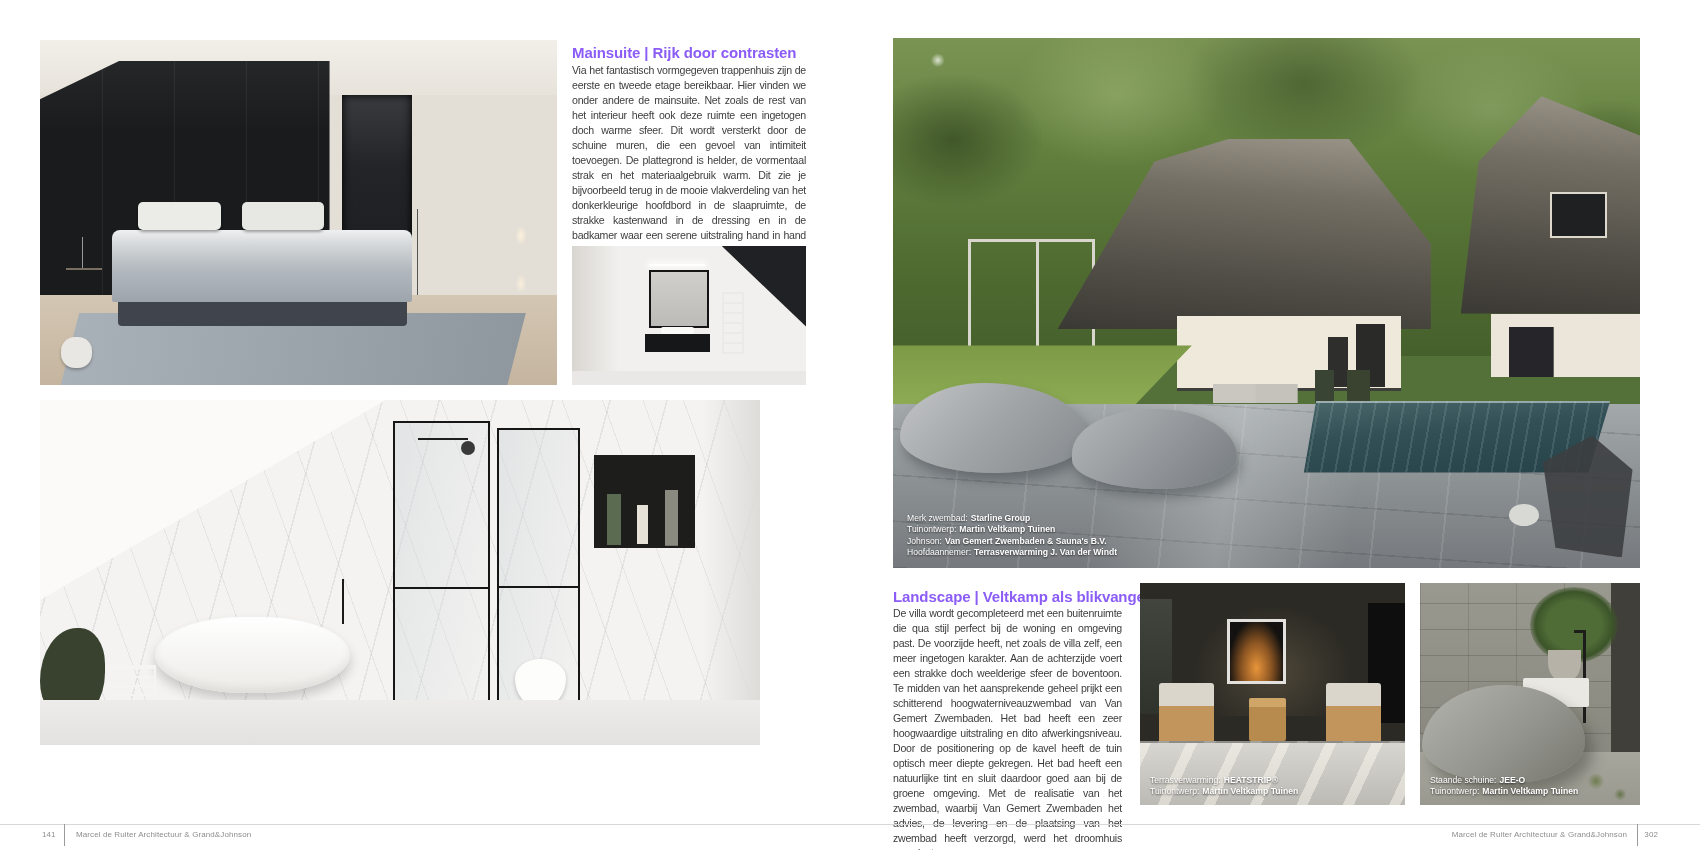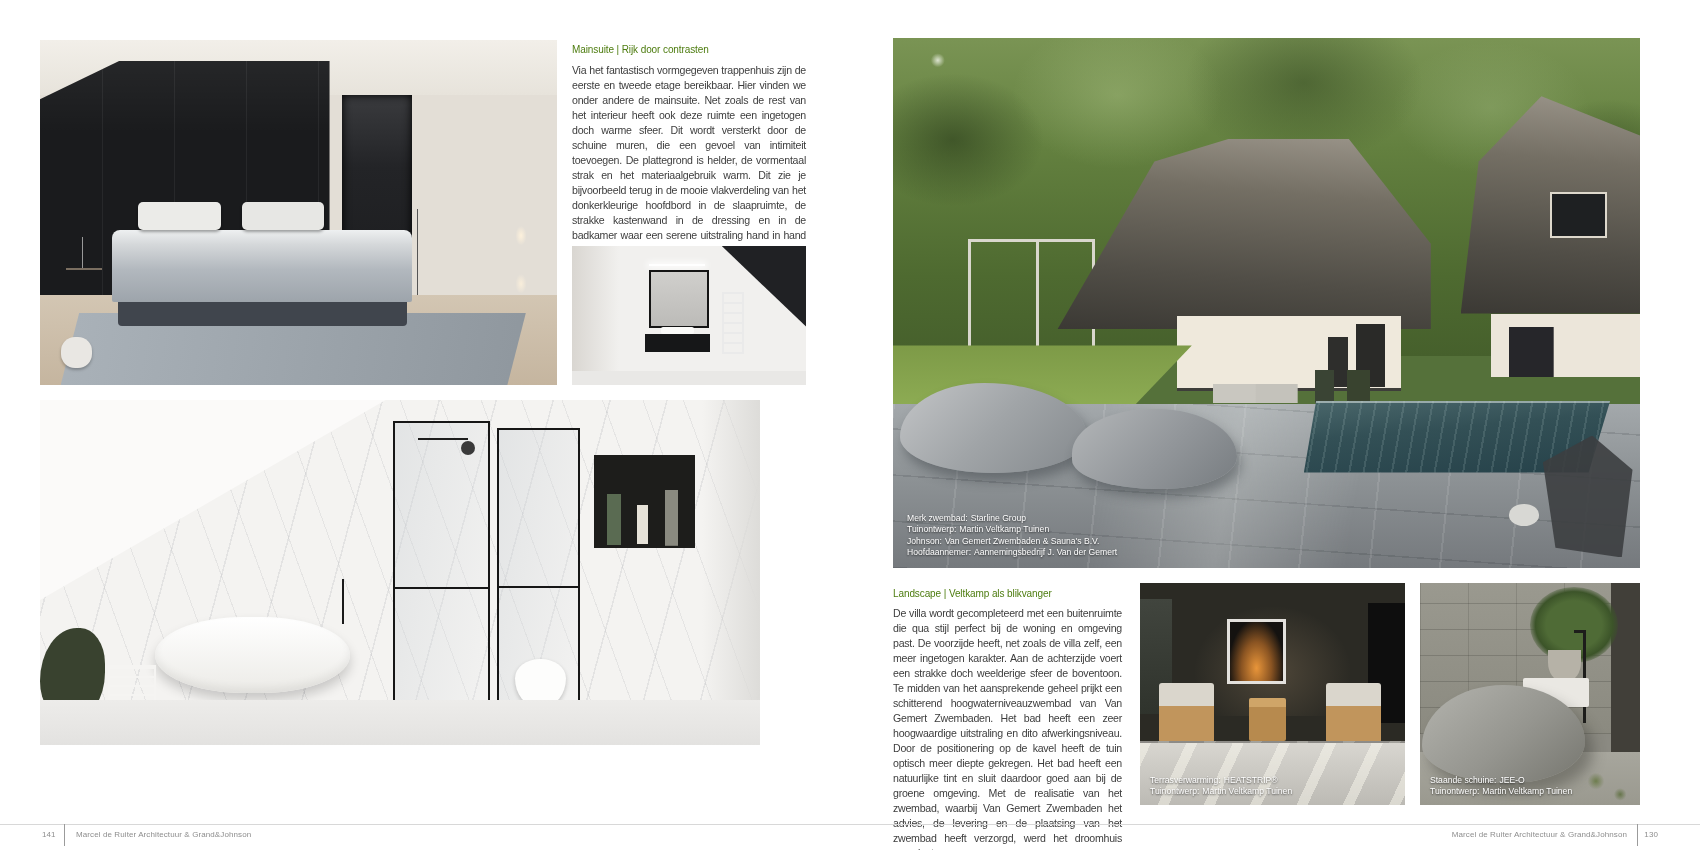--- a/index.html
+++ b/index.html
@@ -5,36 +5,36 @@
   html,body{margin:0;padding:0;}
   body{
     width:1700px;height:850px;position:relative;background:#ffffff;
     font-family:"Liberation Sans","DejaVu Sans",sans-serif;overflow:hidden;
   }
   .photo{position:absolute;overflow:hidden;background:#ddd;}
   .art{position:absolute;}
 
   
   .col-heading{
-    position:absolute;font-size:10px;font-weight:normal;color:#4d7c0f;
+    position:absolute;font-size:15px;font-weight:bold;color:#8b5cf6;
     letter-spacing:-0.1px;white-space:nowrap;
   }
   .col-body{
     position:absolute;font-size:10.6px;line-height:15px;color:#3d3d3d;
     text-align:justify;letter-spacing:-0.25px;
   }
 
   
   .caption{
     position:absolute;left:14px;bottom:9px;color:#ffffff;
     font-size:8.6px;line-height:11.6px;text-shadow:0 1px 2px rgba(0,0,0,0.65);
     white-space:nowrap;
   }
   .caption .cap-label{font-weight:normal;margin-right:3px;text-align:center;}
-  .caption .cap-value{font-weight:normal;}
+  .caption .cap-value{font-weight:bold;}
 
   
   .footer-rule{position:absolute;left:0;top:824px;width:1700px;height:1px;background:#d8d8d8;}
   .footer-text{position:absolute;top:830px;font-size:8px;color:#8e8e8e;letter-spacing:0.1px;white-space:nowrap;}
   .footer-div{position:absolute;top:824px;width:1px;height:22px;background:#9b9b9b;}
 
   
   .glass{border:2px solid #161616;background:linear-gradient(100deg,rgba(205,210,214,0.45),rgba(238,240,242,0.2));}
   .glass::after{content:"";position:absolute;left:0;right:0;top:54%;height:2px;background:#161616;}
 
@@ -137,21 +137,21 @@
               background:linear-gradient(135deg,#c3c5c7 0%,#a0a4a7 50%,#84898d 100%);box-shadow:4px 8px 12px rgba(30,35,40,0.35);"></div>
   <div class="art" style="left:24%;top:70%;width:22%;height:15%;border-radius:50% 50% 46% 54%/58% 62% 42% 38%;
               background:linear-gradient(135deg,#b4b7b9 0%,#92969a 55%,#777c80 100%);box-shadow:4px 8px 12px rgba(30,35,40,0.35);"></div>
   <div class="art" style="left:87%;top:75%;width:12%;height:23%;background:#3c3e40;clip-path:polygon(0 22%,55% 0,100% 28%,88% 100%,14% 92%);opacity:0.9;"></div>
   <div class="art" style="left:82.5%;top:88%;width:4%;height:4%;border-radius:50%;background:#d8d8d4;"></div>
 
   <div class="caption">
     <div><span class="cap-label">Merk zwembad:</span><span class="cap-value">Starline Group</span></div>
     <div><span class="cap-label">Tuinontwerp:</span><span class="cap-value">Martin Veltkamp Tuinen</span></div>
     <div><span class="cap-label">Johnson:</span><span class="cap-value">Van Gemert Zwembaden &amp; Sauna's B.V.</span></div>
-    <div><span class="cap-label">Hoofdaannemer:</span><span class="cap-value">Aannemingsbedrijf J. Van der Gemert</span></div>
+    <div><span class="cap-label">Hoofdaannemer:</span><span class="cap-value">Terrasverwarming J. Van der Windt</span></div>
   </div>
 </div>
 
 <div class="col-heading" style="left:893px;top:588px;">Landscape | Veltkamp als blikvanger</div>
 <div class="col-body" style="left:893px;top:606px;width:229px;height:205px;">De villa wordt gecompleteerd met een buitenruimte die qua stijl perfect bij de woning en omgeving past. De voorzijde heeft, net zoals de villa zelf, een meer ingetogen karakter. Aan de achterzijde voert een strakke doch weelderige sfeer de boventoon. Te midden van het aansprekende geheel prijkt een schitterend hoogwaterniveauzwembad van Van Gemert Zwembaden. Het bad heeft een zeer hoogwaardige uitstraling en dito afwerkingsniveau. Door de positionering op de kavel heeft de tuin optisch meer diepte gekregen. Het bad heeft een natuurlijke tint en sluit daardoor goed aan bij de groene omgeving. Met de realisatie van het zwembad, waarbij Van Gemert Zwembaden het advies, de levering en de plaatsing van het zwembad heeft verzorgd, werd het droomhuis compleet.</div>
 
 <div class="photo" style="left:1140px;top:583px;width:265px;height:222px;background:#2b2a24;">
   <div class="art" style="left:20%;top:10%;width:60%;height:50%;background:radial-gradient(ellipse at 50% 60%,rgba(240,200,150,0.18),transparent 70%);"></div>
   <div class="art" style="left:0;top:7%;width:12%;height:52%;background:linear-gradient(180deg,#41453e,#2f332c);"></div>
   <div class="art" style="left:33%;top:16%;width:20%;height:27%;border:3px solid #e3e1dd;background:radial-gradient(ellipse at 50% 78%,#e8953a 0%,#8a5422 40%,#141210 75%);"></div>
@@ -188,13 +188,13 @@
 </div>
 
 <div class="footer-rule"></div>
 
 <div class="footer-text" style="left:42px;">141</div>
 <div class="footer-div" style="left:64px;"></div>
 <div class="footer-text" style="left:76px;">Marcel de Ruiter Architectuur &amp; Grand&amp;Johnson</div>
 
 <div class="footer-text" style="right:73px;">Marcel de Ruiter Architectuur &amp; Grand&amp;Johnson</div>
 <div class="footer-div" style="right:62px;"></div>
-<div class="footer-text" style="right:42px;">130</div>
+<div class="footer-text" style="right:42px;">302</div>
 
 </body></html>

